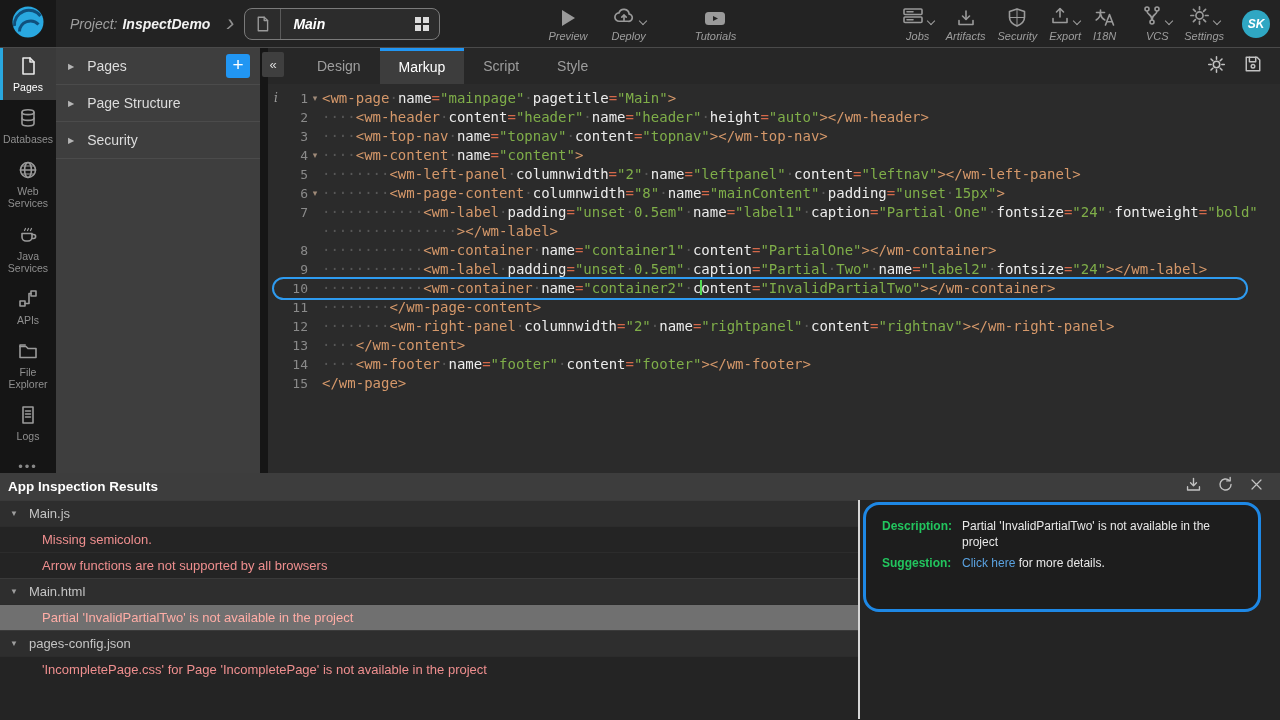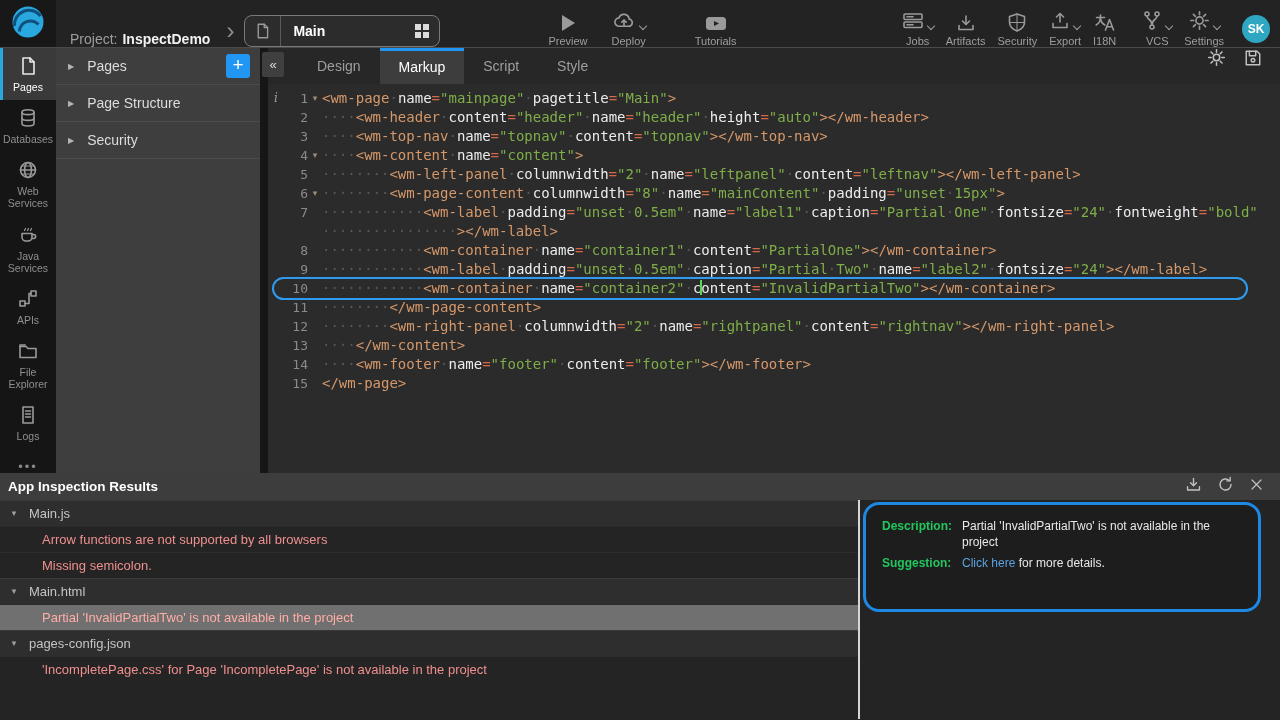--- a/index.html
+++ b/index.html
@@ -3,21 +3,21 @@
 <meta charset="utf-8">
 <style>
   * { box-sizing: border-box; }
   html,body { margin:0; padding:0; background:#242424; }
   body { width:1280px; height:720px; overflow:hidden;
          font-family:"Liberation Sans", sans-serif; }
   .app { position:relative; width:1280px; height:720px; display:flex; flex-direction:column; }
 
   
   .topbar { height:48px; background:#232323; border-bottom:1px solid #4a4a4a;
-            display:flex; align-items:flex-end; flex-shrink:0; }
+            display:flex; align-items:center; flex-shrink:0;font-style:italic; }
   .logo-box { width:56px; height:47px; background:#181818; display:flex; align-items:center; justify-content:center; }
   .proj { margin-left:14px; font-size:14px; color:#9e9e9e; white-space:nowrap; }
   .proj b { color:#f2f2f2; margin-left:5px; font-weight:bold; }
   .nav-chev { color:#8f8f8f; font-size:24px; margin:0 10px 2px 16px; }
   .pagesel { display:flex; align-items:center; height:32px; width:196px;
              background:#2c2c2c; border:1px solid #7a7a7a; border-radius:8px; }
   .pagesel .docwrap { width:36px; height:100%; display:flex; align-items:center; justify-content:center;
                       border-right:1px solid #5a5a5a; }
   .pagesel .pname { flex:1; padding-left:12px; font-weight:bold; font-size:14px; color:#fff; }
   .pagesel .gridwrap { padding-right:9px; display:flex; }
@@ -46,21 +46,21 @@
   .panel-row { height:37px; display:flex; align-items:center; padding:0 10px 0 12px;
                border-bottom:1px solid #4b4b4b; color:#dcdcdc; font-size:14px; }
   .panel-row .tri { color:#b5b5b5; font-size:8px; margin-right:13px; }
   .addbtn { margin-left:auto; width:24px; height:24px; background:#2196f3; color:#fff; border-radius:3px;
             font-size:19px; line-height:22px; text-align:center; }
 
   .gutterbar { width:8px; background:#161616; }
   .editor-col { flex:1; display:flex; flex-direction:column; position:relative; background:#2b2b2b; min-width:0; }
   .collapse-btn { position:absolute; left:-6px; top:4px; width:22px; height:25px; background:#3f3f3f;
                   color:#ddd; border-radius:2px; font-size:13px; text-align:center; line-height:25px; z-index:3; }
-  .tabbar { height:36px; background:#272727; display:flex; align-items:flex-start; padding-left:30px; flex-shrink:0; }
+  .tabbar { height:36px; background:#272727; display:flex; align-items:center; padding-left:30px; flex-shrink:0; }
   .tab { line-height:36px; padding:0 19px; font-size:14px; color:#9e9e9e; }
   .tab.active { background:#3d3d3d; color:#fff; border-top:3px solid #2196f3; line-height:33px; }
   .tab-icons { margin-left:auto; display:flex; align-items:center; gap:18px; padding-right:18px; }
 
   .codearea { flex:1; padding-top:5px; font-family:"DejaVu Sans Mono", monospace; font-size:14px;
               line-height:19px; overflow:hidden; }
   .code-row { display:flex; white-space:pre; position:relative; height:19px; }
   .icol { width:16px; text-align:center; color:#9e9e9e; font-family:"DejaVu Serif", serif;
           font-style:italic; font-size:12px; flex-shrink:0; }
   .lnum { width:24px; text-align:right; color:#8a8a8a; font-size:13px; flex-shrink:0; }
@@ -404,22 +404,22 @@
             </svg>
         </span>
       </span>
     </div>
     <div class="bp-body">
       <div class="bp-list" id="bp-list">
           <div class="group-header">
             <span class="tri">▼</span>
             <span>Main.js</span>
           </div>
+          <div class="issue">Missing semicolon.</div>
           <div class="issue">Arrow functions are not supported by all browsers</div>
-          <div class="issue">Missing semicolon.</div>
           <div class="group-header">
             <span class="tri">▼</span>
             <span>Main.html</span>
           </div>
           <div class="issue selected">Partial 'InvalidPartialTwo' is not available in the project</div>
           <div class="group-header">
             <span class="tri">▼</span>
             <span>pages-config.json</span>
           </div>
           <div class="issue">'IncompletePage.css' for Page 'IncompletePage' is not available in the project</div>

